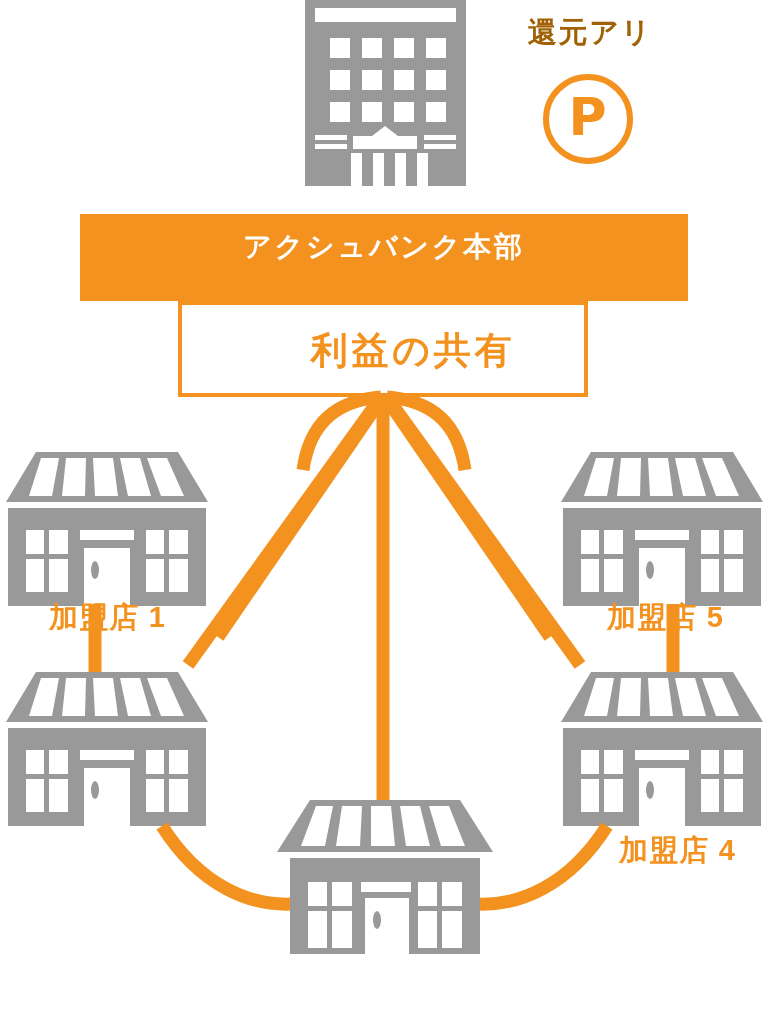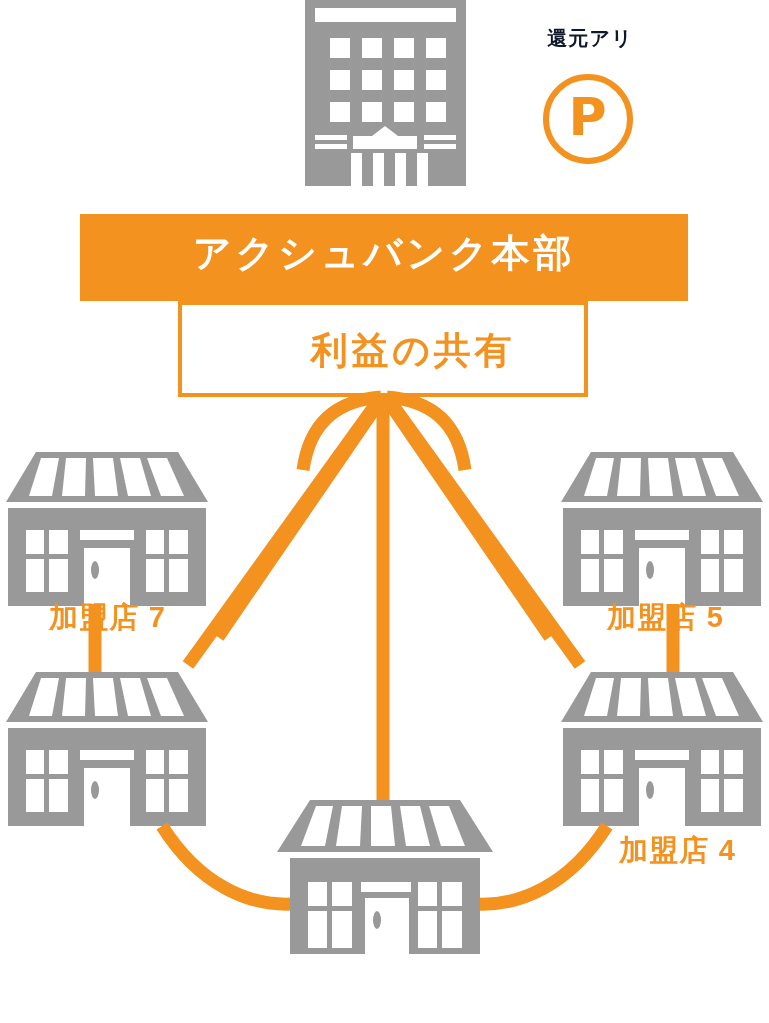--- a/index.html
+++ b/index.html
@@ -34,39 +34,39 @@
     white-space: nowrap;
     font-weight: bold;
     letter-spacing: 0.02em;
   }
   #hq-banner-label {
     left: 80px;
     top: 228px;
     width: 608px;
     text-align: center;
     color: #ffffff;
-    font-size: 38px;
+    font-size: 28px;
     letter-spacing: 0.10em;
   }
   #profit-share-label {
     left: 178px;
     top: 326px;
     width: 470px;
     text-align: center;
     color: #f3921f;
     font-size: 37px;
     letter-spacing: 0.10em;
   }
   #kangen-label {
     left: 512px;
-    top: 25px;
+    top: 13px;
     width: 156px;
     text-align: center;
-    color: #0f172a;
-    font-size: 20px;
+    color: #a16207;
+    font-size: 29px;
     letter-spacing: 0.06em;
   }
   #p-glyph {
     left: 545px;
     top: 88px;
     width: 86px;
     text-align: center;
     color: #f3921f;
     font-size: 52px;
     line-height: 58px;
@@ -250,21 +250,21 @@
   </svg>
 
   <div class="ov-text" id="kangen-label">還元アリ</div>
 
   <div class="ov-text" id="p-glyph">P</div>
 
   <div class="ov-text" id="hq-banner-label">アクシュバンク本部</div>
 
   <div class="ov-text" id="profit-share-label">利益の共有</div>
 
-  <div class="ov-text shop-label" id="shop-label-1">加盟店 7</div>
+  <div class="ov-text shop-label" id="shop-label-1">加盟店 1</div>
 
 
 
   <div class="ov-text shop-label" id="shop-label-4">加盟店 4</div>
 
   <div class="ov-text shop-label" id="shop-label-5">加盟店 5</div>
 
 </div>
 
 </body></html>

